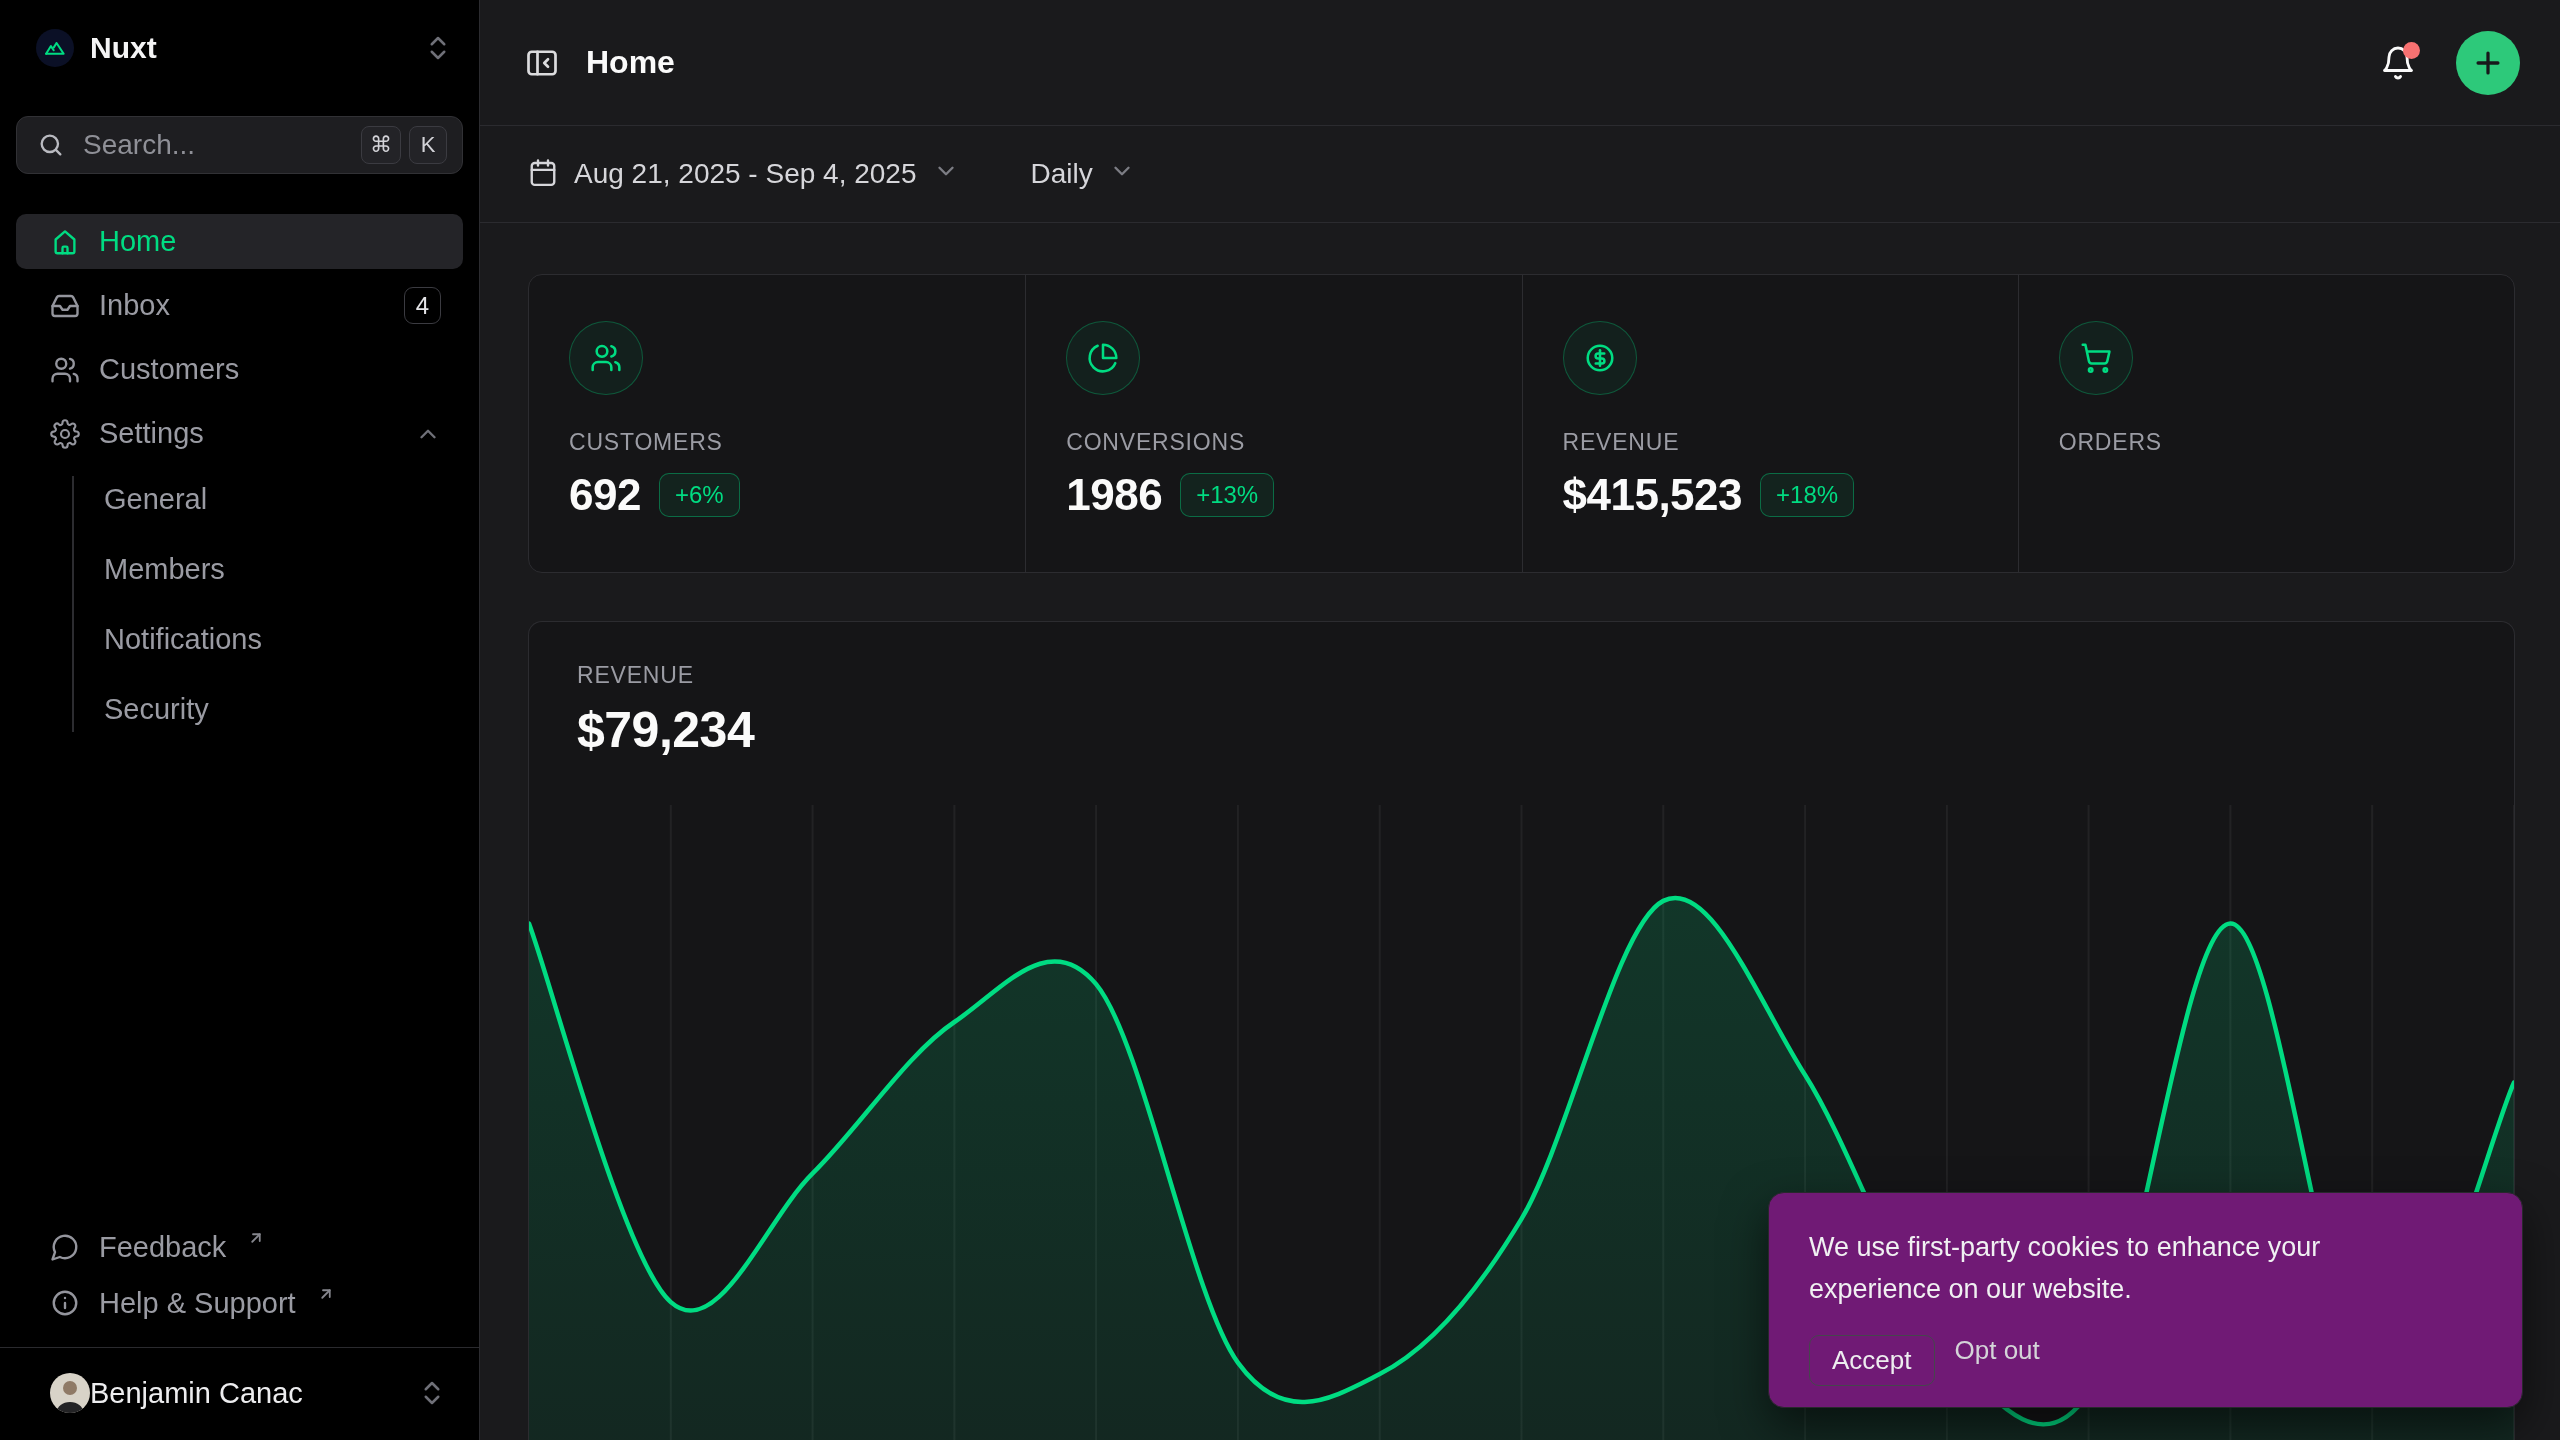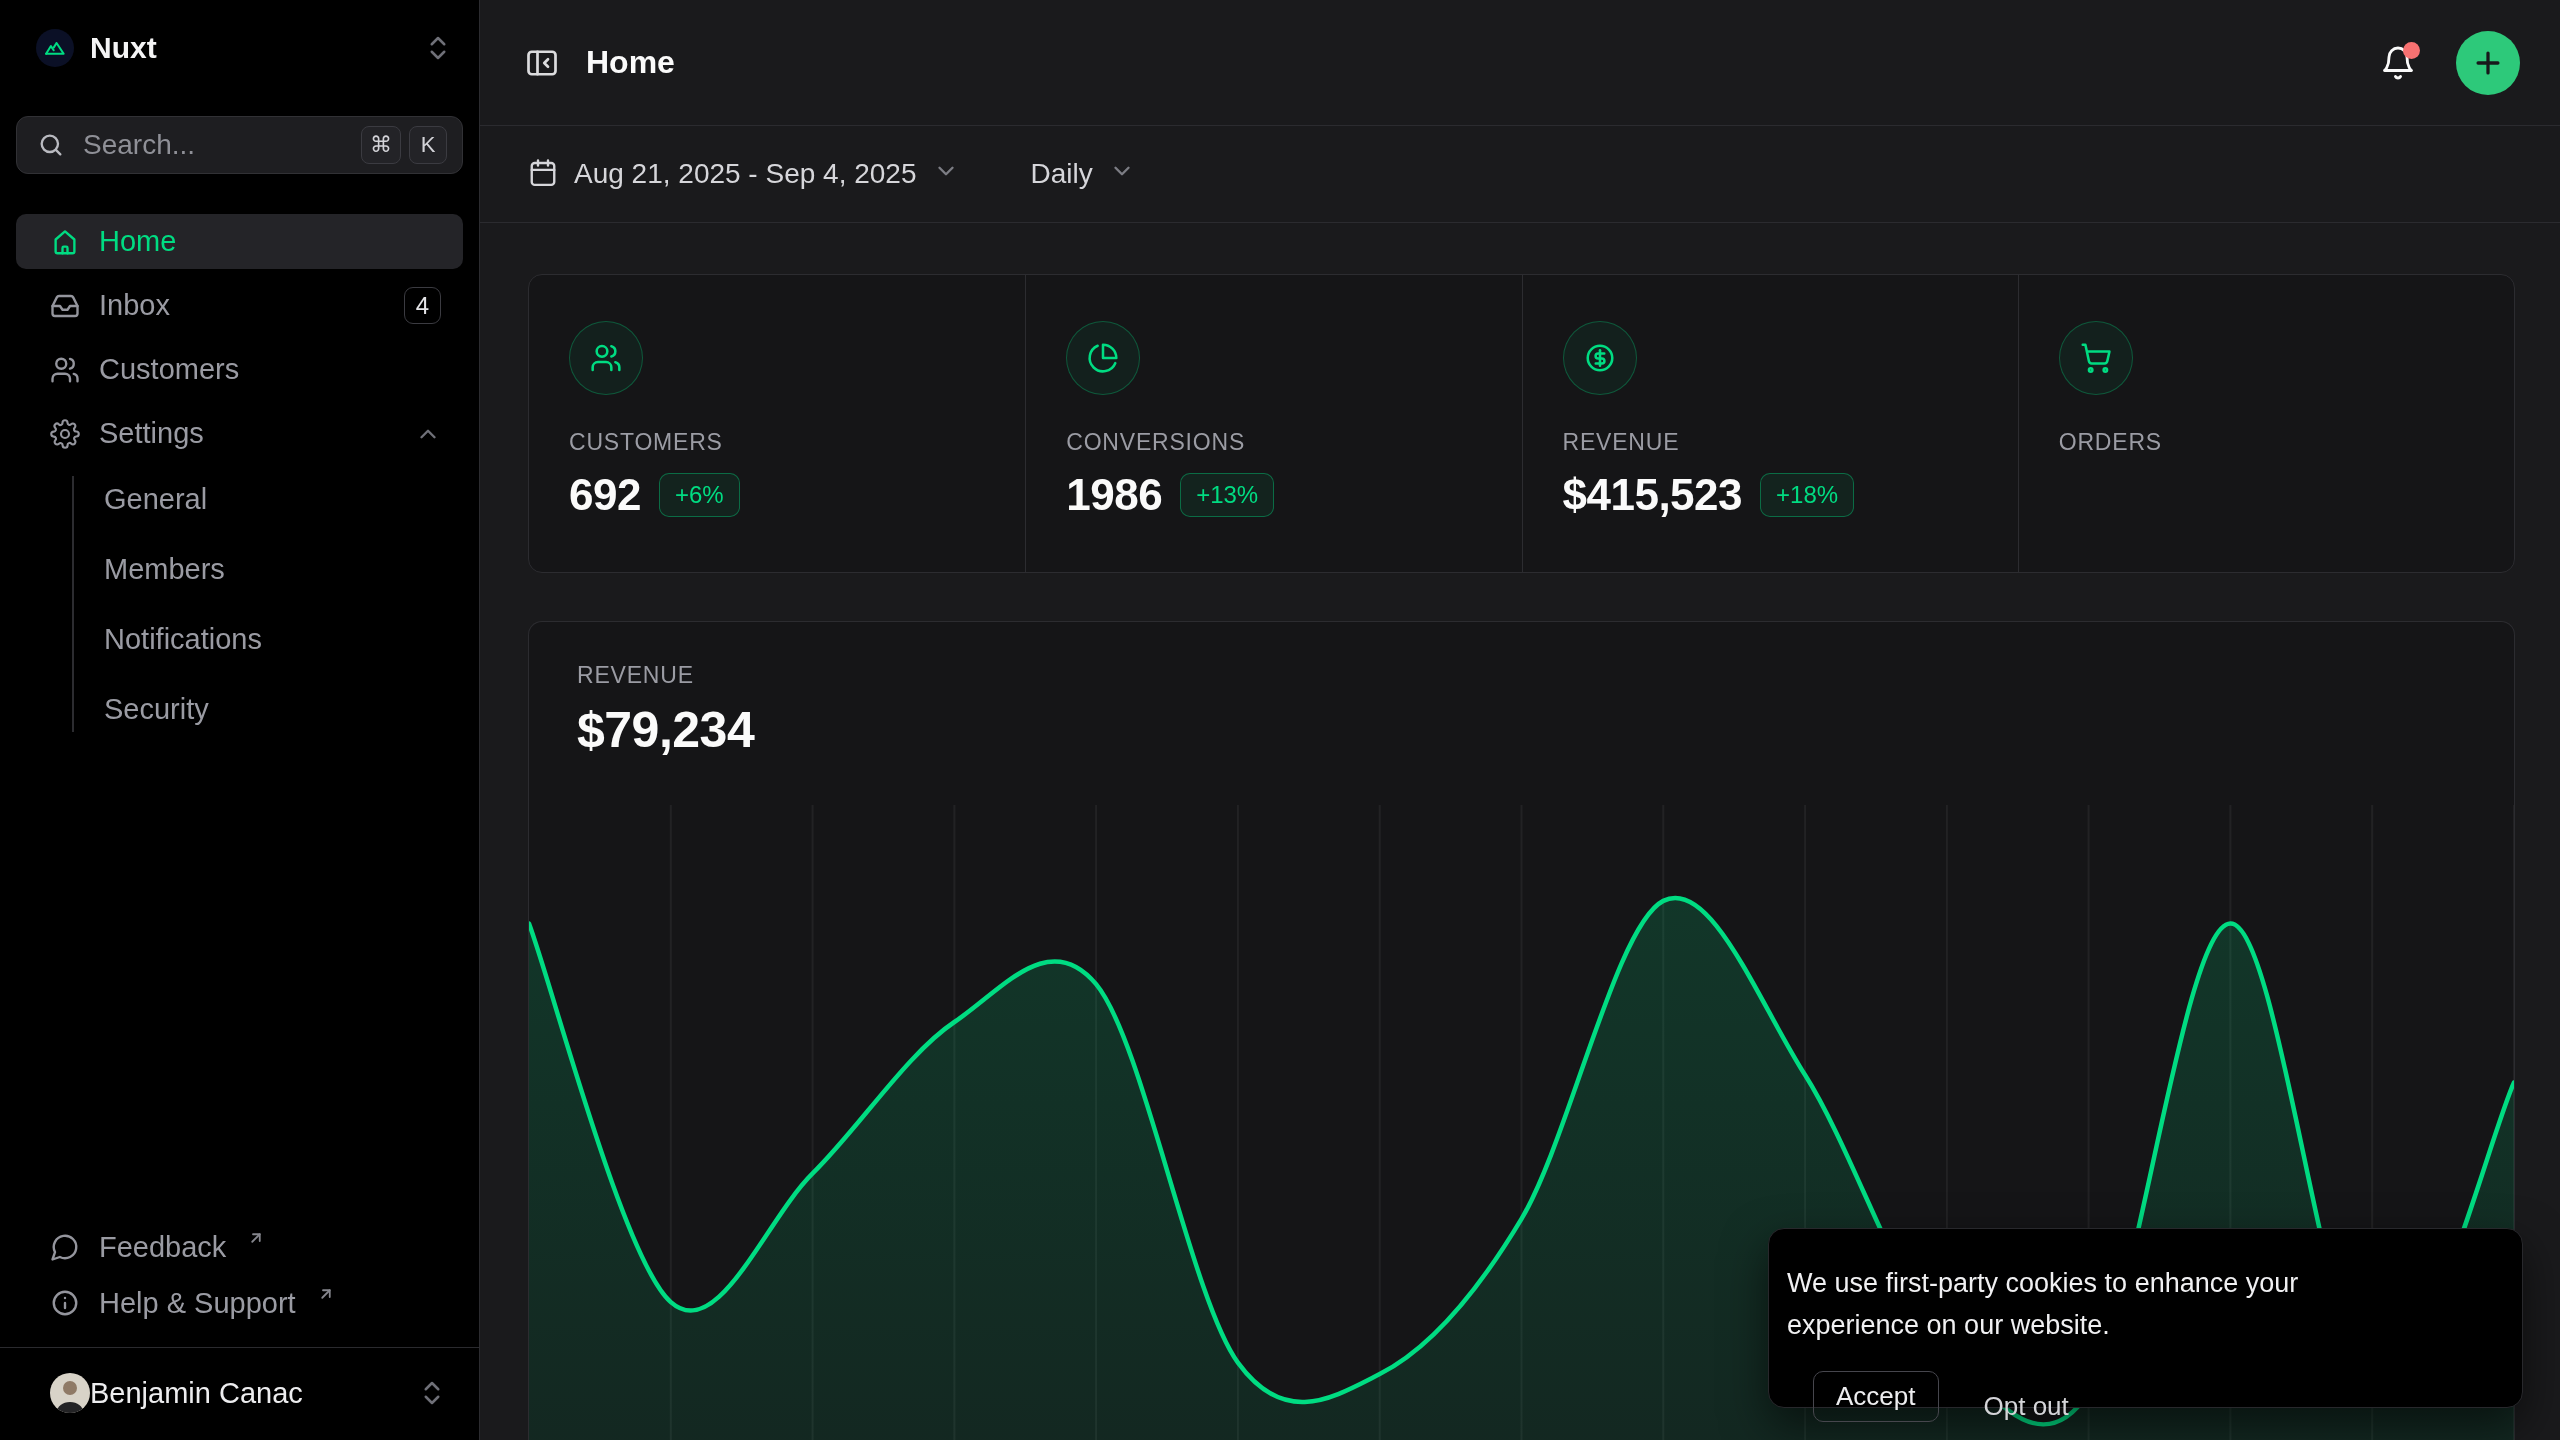--- a/index.html
+++ b/index.html
@@ -100,26 +100,26 @@
     border-radius:14px 14px 0 0; height:830px; display:flex; flex-direction:column; overflow:hidden;
   }
   .rev-head { padding:40px 48px 0; }
   .rev-label { font-size:23px; letter-spacing:0.8px; color:#9b9ca4; font-weight:500; }
   .rev-value { margin-top:12px; font-size:50px; font-weight:700; color:#fafafa; letter-spacing:-0.5px; }
   .chart-area { margin-top:46px; flex:1; position:relative; }
   .chart-area svg { position:absolute; inset:0; width:100%; height:100%; }
 
   
   .cookie {
-    position:fixed; right:37px; bottom:32px; width:755px; height:180px;
-    background:#000000; border:1px solid #28282c; border-radius:16px;
-    box-shadow:0 18px 45px rgba(0,0,0,0.55); padding:34px 18px; z-index:10;
+    position:fixed; right:37px; bottom:32px; width:755px; height:216px;
+    background:#701a75; border:1px solid #28282c; border-radius:16px;
+    box-shadow:0 18px 45px rgba(0,0,0,0.55); padding:34px 40px; z-index:10;
   }
   .cookie-msg { font-size:27px; color:#f0f0f2; line-height:1.55; max-width:620px; }
-  .cookie-actions { margin-top:24px; display:flex; align-items:flex-end; gap:45px;margin-left:26px; }
+  .cookie-actions { margin-top:24px; display:flex; align-items:flex-start; gap:20px; }
   .accept-btn {
     font-family:inherit; font-size:26px; color:#ededef; background:transparent;
     border:1.5px solid #46464d; border-radius:10px; padding:9px 22px; cursor:pointer;
   }
   .optout-btn { font-family:inherit; font-size:26px; color:#d4d4d8; background:none; border:none; cursor:pointer; }
 </style>
 </head>
 <body>
 
 <aside class="sidebar">

